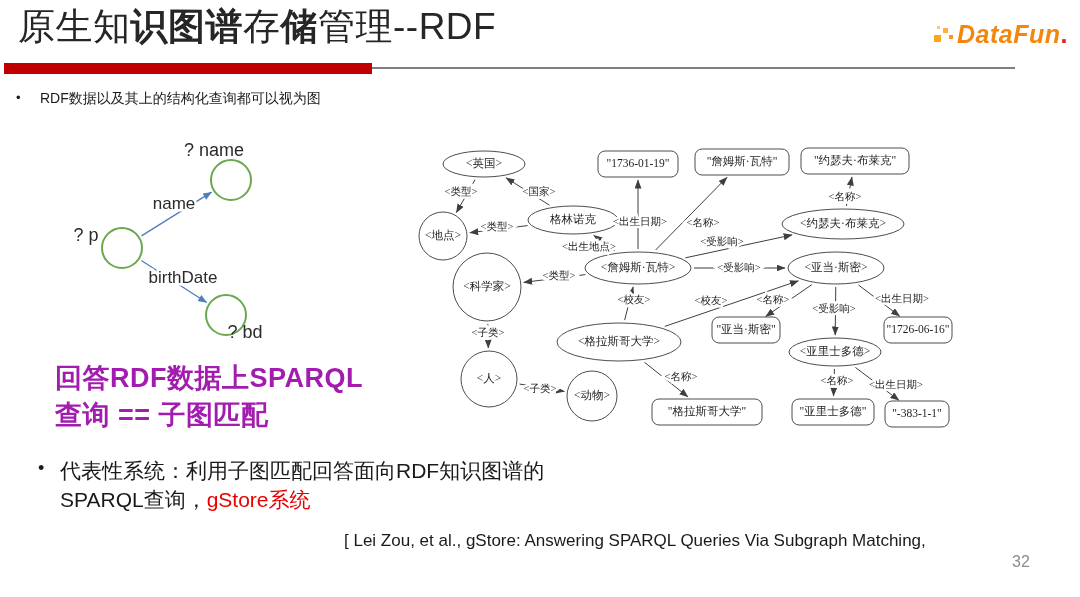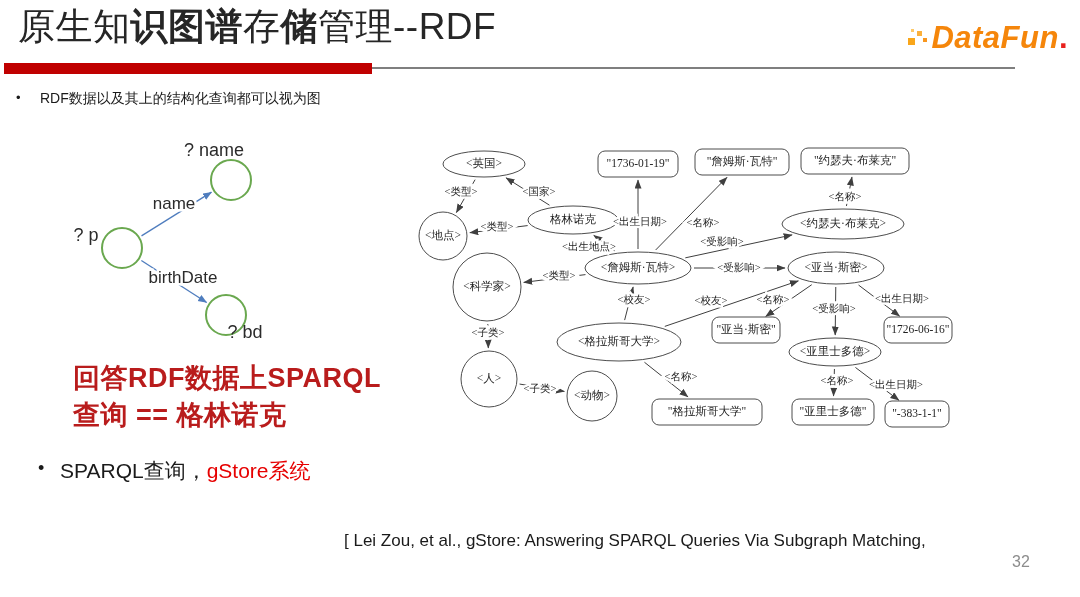--- a/index.html
+++ b/index.html
@@ -10,33 +10,33 @@
          color:#262626;letter-spacing:0.5px;font-weight:300;}
   .title .tb{font-weight:700;}
 
   .logo{position:absolute;right:12px;top:20px;display:flex;align-items:center;}
   .logo-dots{position:relative;width:22px;height:24px;margin-right:2px;}
   .logo-dots i{position:absolute;display:block;background:#FBB03B;}
   .logo-dots i.d1{left:1px;top:12px;width:7px;height:7px;background:#F9A61A;}
   .logo-dots i.d2{left:10px;top:5px;width:5px;height:5px;background:#FBB03B;}
   .logo-dots i.d3{left:4px;top:3px;width:3px;height:3px;background:#FDC968;}
   .logo-dots i.d4{left:16px;top:12px;width:4px;height:4px;background:#F8961E;}
-  .logo-text{font-size:31px;font-weight:700;font-style:italic;color:#F5860B;letter-spacing:0.5px;}
+  .logo-text{font-size:25px;font-weight:700;font-style:italic;color:#F5860B;letter-spacing:0.5px;}
   .logo-text .dot{color:#E8211D;font-style:normal;}
 
   .rule-red{position:absolute;left:4px;top:63px;width:368px;height:11px;background:#C00000;}
   .rule-gray{position:absolute;left:372px;top:67px;width:643px;height:2px;background:#7f7f7f;}
 
   .bullet1{position:absolute;left:16px;top:90px;font-size:14px;color:#1a1a1a;display:flex;}
   .bullet1 .dot{width:24px;font-size:13px;}
 
   #graph-layer{position:absolute;left:0;top:0;width:1080px;height:597px;}
 
   .red-heading{position:absolute;left:55px;top:360px;font-size:27px;font-weight:700;
-               color:#b91c1c;line-height:37px;letter-spacing:0.5px;margin-left:18px;}
+               color:#a21caf;line-height:37px;letter-spacing:0.5px;}
 
   .bullet2{position:absolute;left:38px;top:456px;font-size:21px;color:#1a1a1a;display:flex;}
   .bullet2 .dot{width:22px;font-size:18px;padding-top:2px;}
   .bullet2 .lines{line-height:29px;}
   .bullet2 .red{color:#E60000;margin-top:36px;}
 
   .citation{position:absolute;left:344px;top:527px;font-size:17px;color:#1a1a1a;line-height:28px;}
   .citation div{white-space:nowrap;}
 
   .pagenum{position:absolute;left:1012px;top:553px;font-size:16px;color:#8c8c8c;}
@@ -164,26 +164,27 @@
         <text x="174" y="205" font-size="17" font-family="'Liberation Sans', sans-serif" text-anchor="middle" dominant-baseline="middle" fill="#2b2b2b" stroke="#fff" stroke-width="5" paint-order="stroke">name</text>
         <text x="183" y="279" font-size="17" font-family="'Liberation Sans', sans-serif" text-anchor="middle" dominant-baseline="middle" fill="#2b2b2b" stroke="#fff" stroke-width="5" paint-order="stroke">birthDate</text>
         <text x="86" y="236" font-size="18" font-family="'Liberation Sans', sans-serif" text-anchor="middle" dominant-baseline="middle" fill="#2b2b2b">? p</text>
         <text x="214" y="151" font-size="18" font-family="'Liberation Sans', sans-serif" text-anchor="middle" dominant-baseline="middle" fill="#2b2b2b">? name</text>
         <text x="245" y="333" font-size="18" font-family="'Liberation Sans', sans-serif" text-anchor="middle" dominant-baseline="middle" fill="#2b2b2b">? bd</text>
       </g>
     </svg>
 
   <div class="red-heading">
     <div>回答RDF数据上SPARQL</div>
-    <div>查询 == 格林诺克</div>
+    <div>查询 == 子图匹配</div>
   </div>
 
   <div class="bullet2">
     <span class="dot">•</span>
     <div class="lines">
+      <div>代表性系统：利用子图匹配回答面向RDF知识图谱的</div>
       <div><span>SPARQL查询，</span><span class="red">gStore系统</span></div>
     </div>
   </div>
 
   <div class="citation">
     <div>[ Lei Zou, et al., gStore: Answering SPARQL Queries Via Subgraph Matching,</div>
   </div>
 
   <div class="pagenum">32</div>
 

